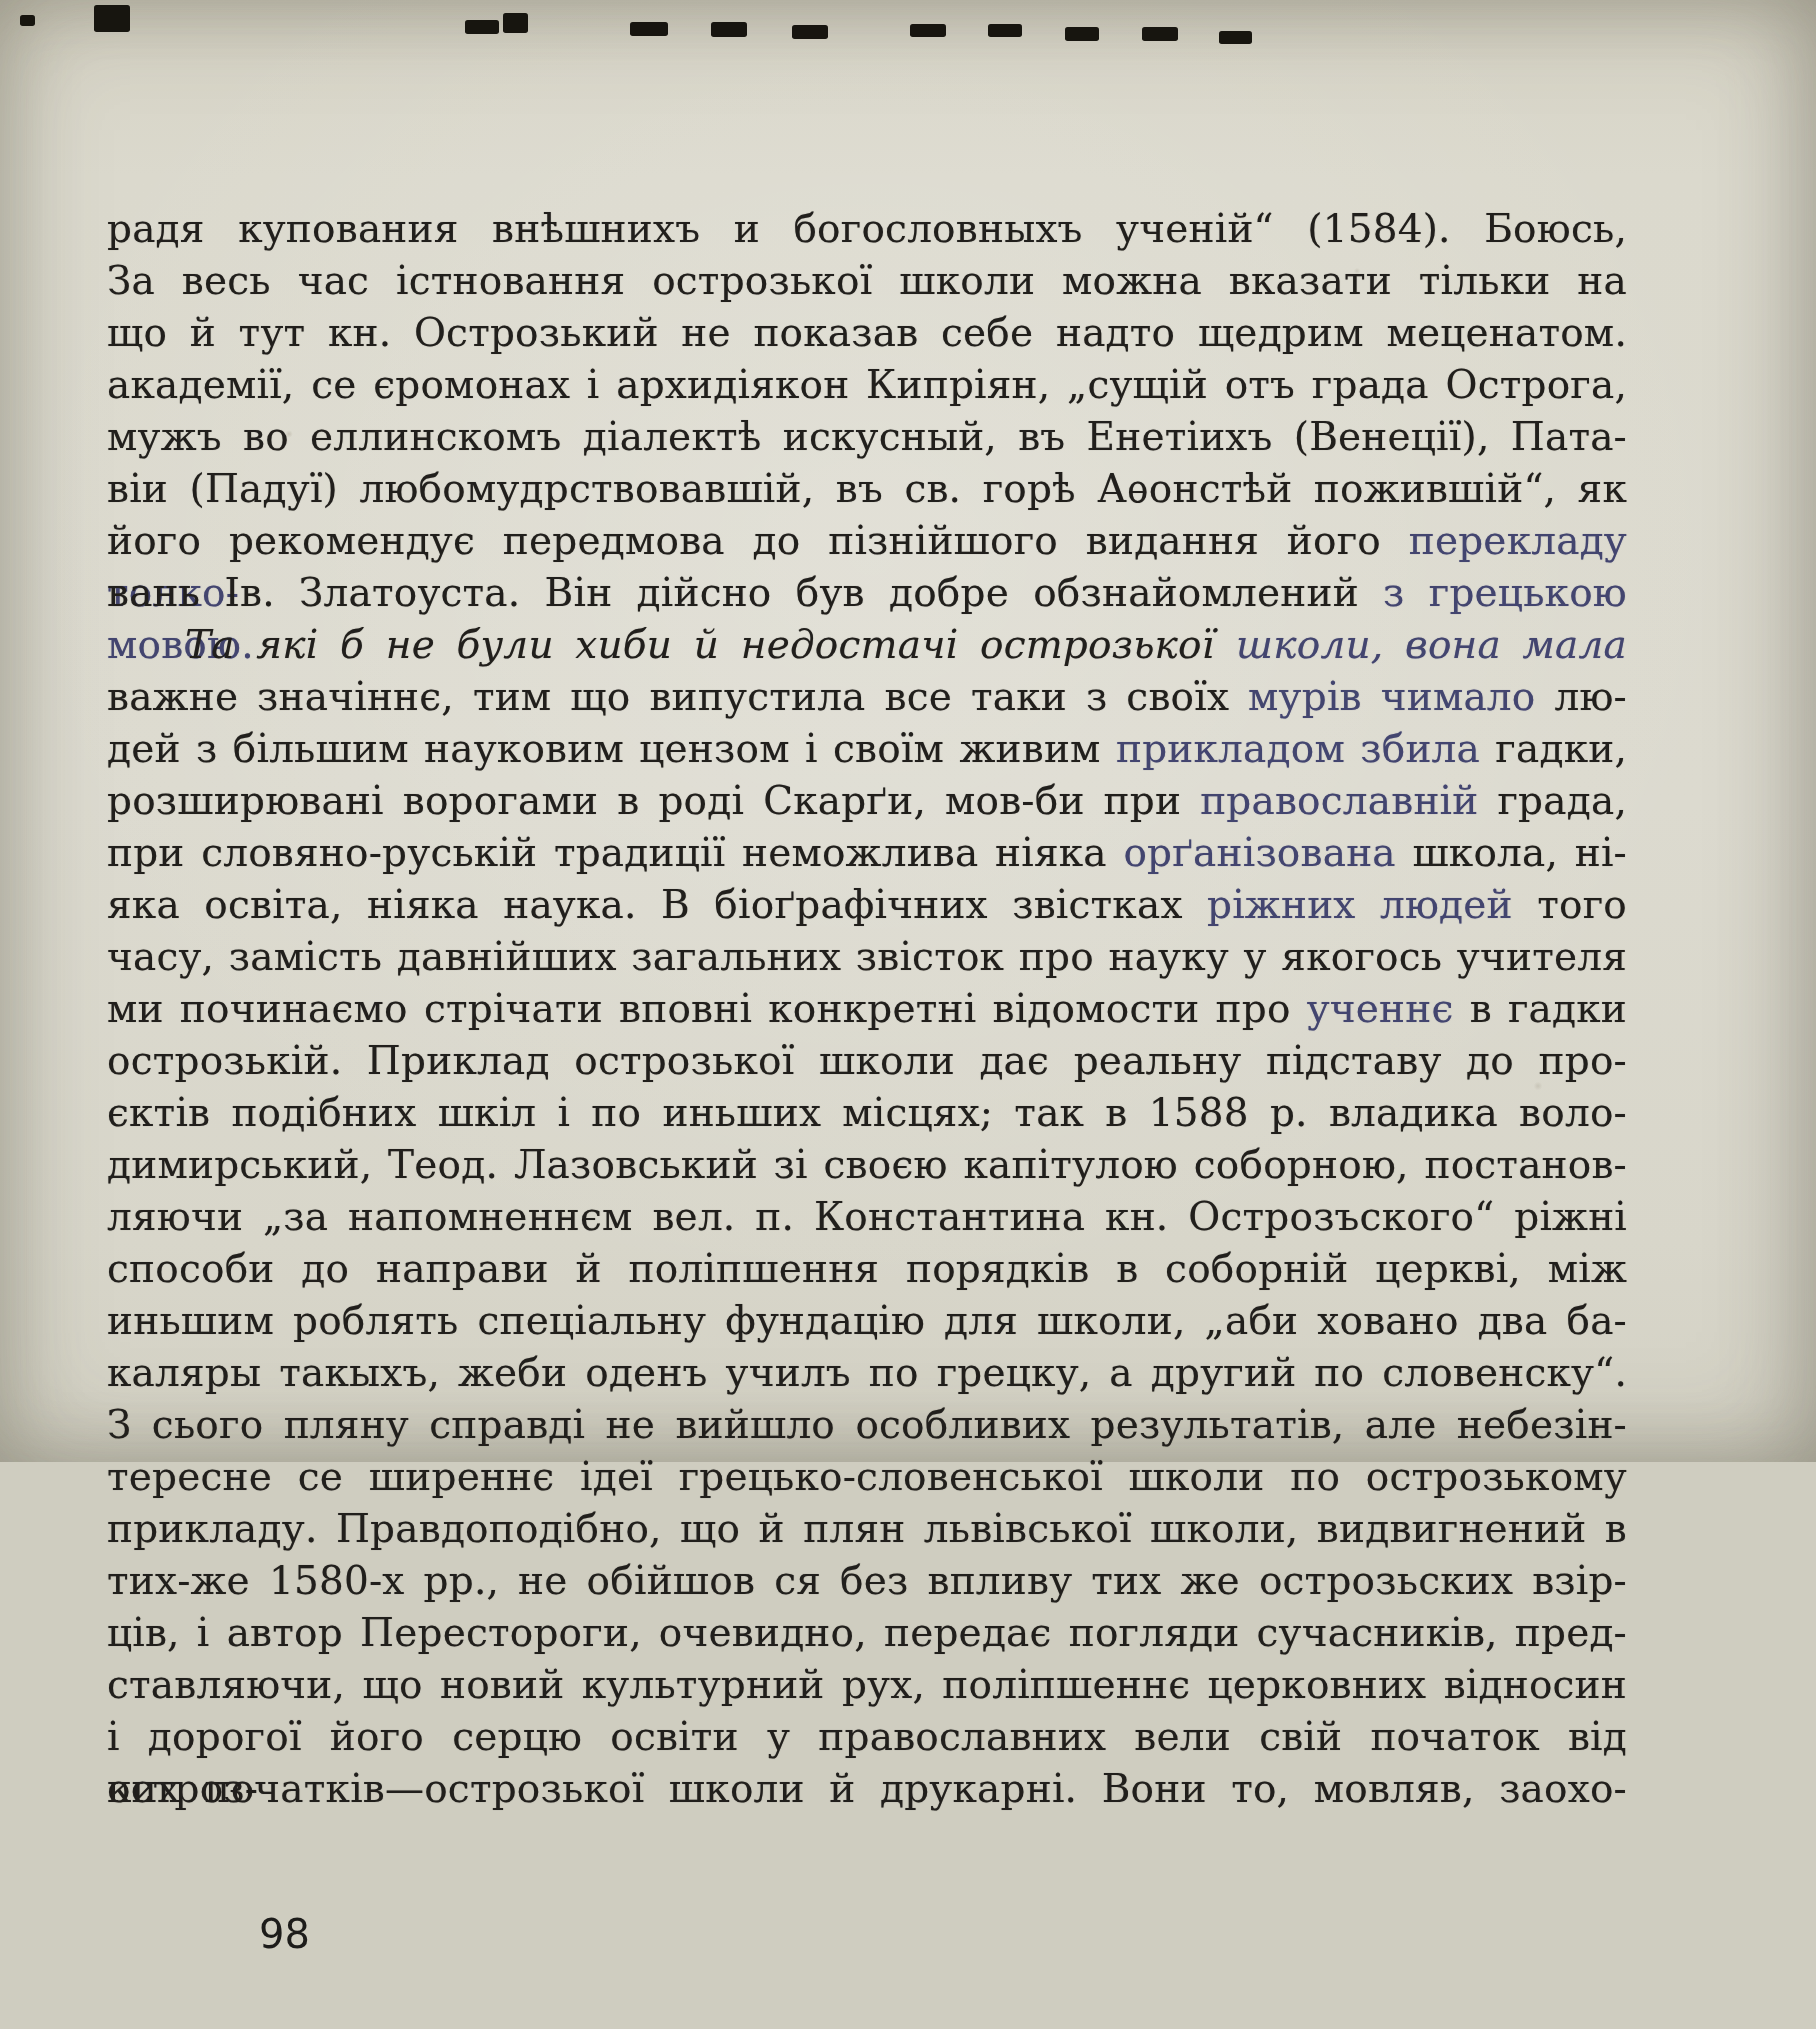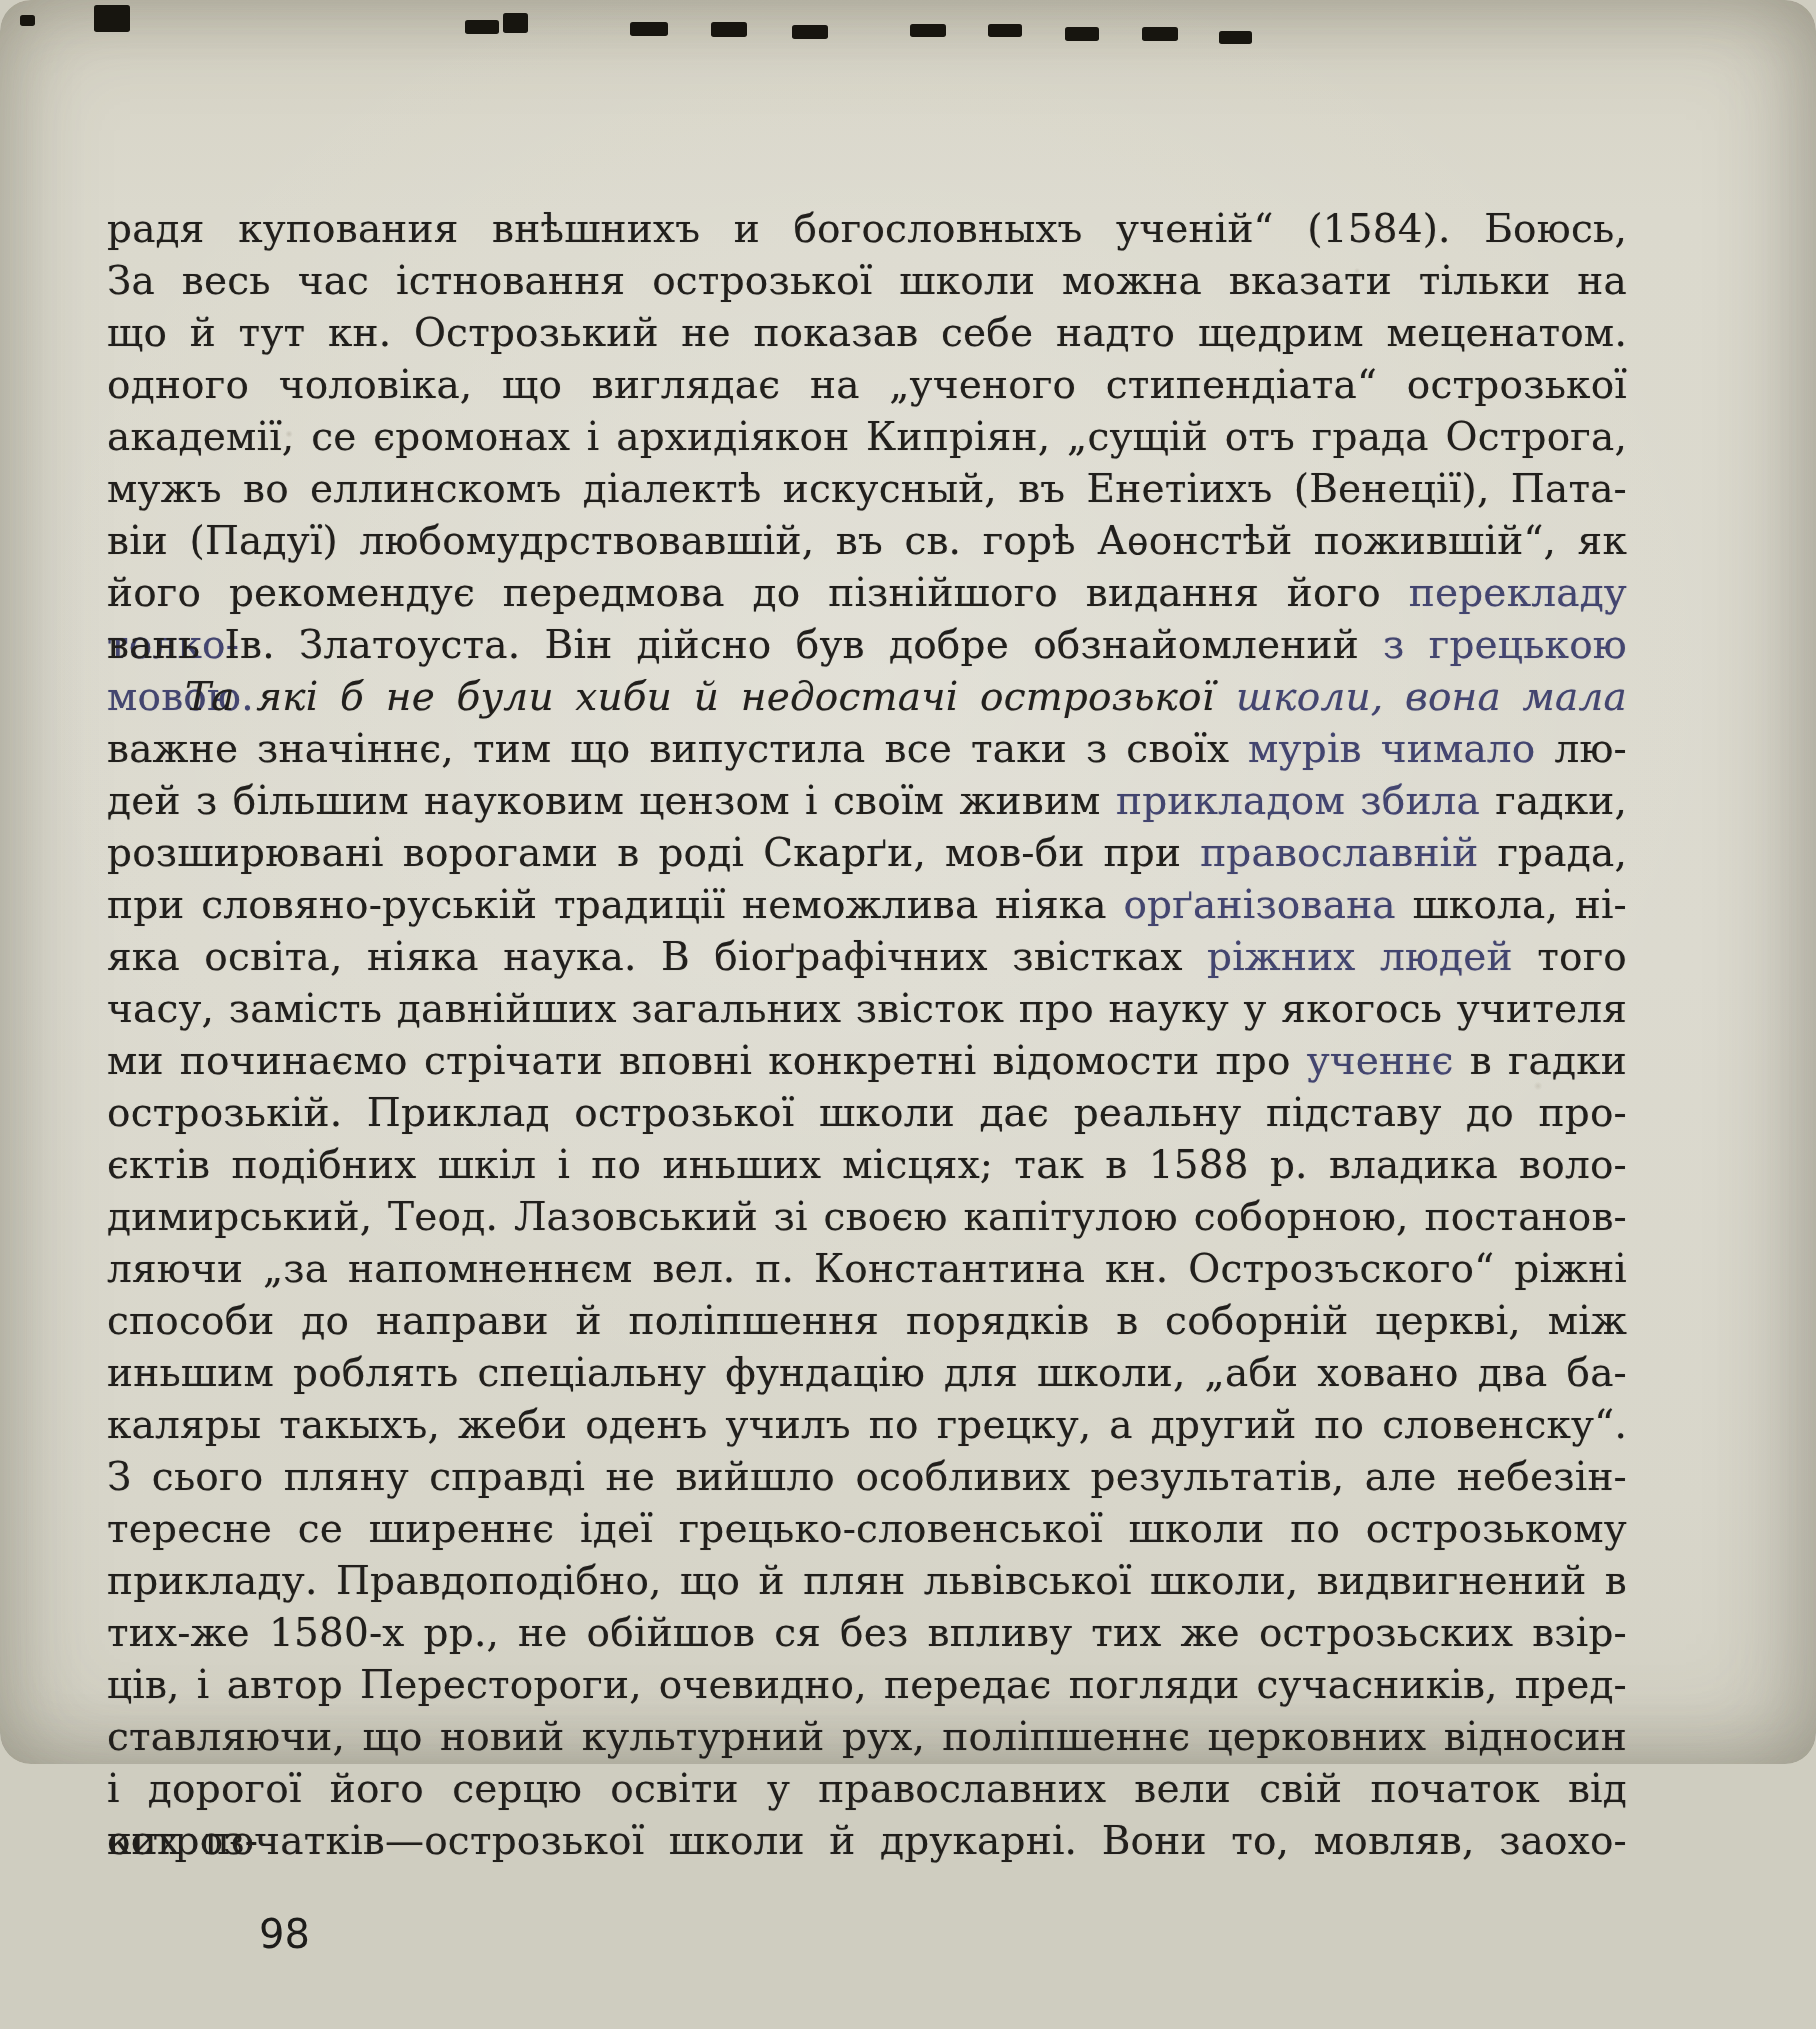--- a/index.html
+++ b/index.html
@@ -4,33 +4,32 @@
 <style>
   html,body{margin:0;padding:0;}
   body{
     width:1816px;height:2030px;
     font-family:"DejaVu Serif", serif;
     background:#cfcdc0;
     overflow:hidden;
   }
   .page{
     position:relative;
-    width:1816px;height:1764px;
+    width:1816px;height:1462px;
     background:
       radial-gradient(ellipse 1266px 1086px at 48% 38%, rgba(255,255,255,0.18), rgba(255,255,255,0) 70%),
       radial-gradient(circle 5.4px at 289px 434px, rgba(120,110,90,.25), rgba(120,110,90,0) 70%),
       radial-gradient(circle 4.5px at 1357px 271px, rgba(120,110,90,.2), rgba(120,110,90,0) 70%),
       radial-gradient(circle 4.5px at 814px 1538px, rgba(120,110,90,.2), rgba(120,110,90,0) 70%),
       radial-gradient(circle 6.3px at 1538px 1086px, rgba(120,110,90,.18), rgba(120,110,90,0) 70%),
       linear-gradient(180deg, #d6d3c5 0%, #dbd9cd 12%, #dcdacf 55%, #d8d6ca 85%, #d3d1c4 100%);
     box-shadow:
       inset 0 0 109px rgba(90,85,70,.28),
       inset -27px 0 72px rgba(90,85,70,.18),
       inset 22.6px 0 63px rgba(90,85,70,.15);
-    border-radius: 31px;
   }
   .text-block{
     position:absolute;
     left:107px; top:203px;
     width:1520px;
     font-size:39px;
     line-height:52px;
     color:#211f1c;
     text-shadow:0 0 0.9px rgba(20,18,15,.4);
   }
@@ -74,21 +73,20 @@
     <div class="scan-mark" style="left:988px;top:23.5px;width:34px;height:13.6px;"></div>
     <div class="scan-mark" style="left:1065px;top:27px;width:34px;height:13.6px;"></div>
     <div class="scan-mark" style="left:1142px;top:27px;width:36px;height:13.6px;"></div>
     <div class="scan-mark" style="left:1219px;top:31px;width:33px;height:12.7px;"></div>
   </div>
 
   <main class="text-block" id="text-block">
       <div class="line"><span>радя купования внѣшнихъ и богословныхъ ученій“ (1584). Боюсь,</span></div>
       <div class="line"><span>За весь час істновання острозької школи можна вказати тільки на</span></div>
       <div class="line"><span>що й тут кн. Острозький не показав себе надто щедрим меценатом.</span></div>
-      <div class="line"><span>одного чоловіка, що виглядає на „ученого стипендіата“ острозької</span></div>
       <div class="line"><span>академії, се єромонах і архидіякон Кипріян, „сущій отъ града Острога,</span></div>
       <div class="line"><span>мужъ во еллинскомъ діалектѣ искусный, въ Енетіихъ (Венеції), Пата-</span></div>
       <div class="line"><span>віи (Падуї) любомудрствовавшій, въ св. горѣ Аѳонстѣй пожившій“, як</span></div>
       <div class="line"><span>його рекомендує передмова до пізнійшого видання його </span><span class="tint">перекладу толко-</span></div>
       <div class="line"><span>вань Ів. Златоуста. Він дійсно був добре обзнайомлений </span><span class="tint">з грецькою мовою.</span></div>
       <div class="line indent"><span>Та які б не були хиби й недостачі острозької </span><span class="tint">школи, вона мала</span></div>
       <div class="line"><span>важне значіннє, тим що випустила все таки з своїх </span><span class="tint">мурів чимало</span><span> лю-</span></div>
       <div class="line"><span>дей з більшим науковим цензом і своїм живим </span><span class="tint">прикладом збила</span><span> гадки,</span></div>
       <div class="line"><span>розширювані ворогами в роді Скарґи, мов-би при </span><span class="tint">православній</span><span> града,</span></div>
       <div class="line"><span>при словяно-руській традиції неможлива ніяка </span><span class="tint">орґанізована</span><span> школа, ні-</span></div>

